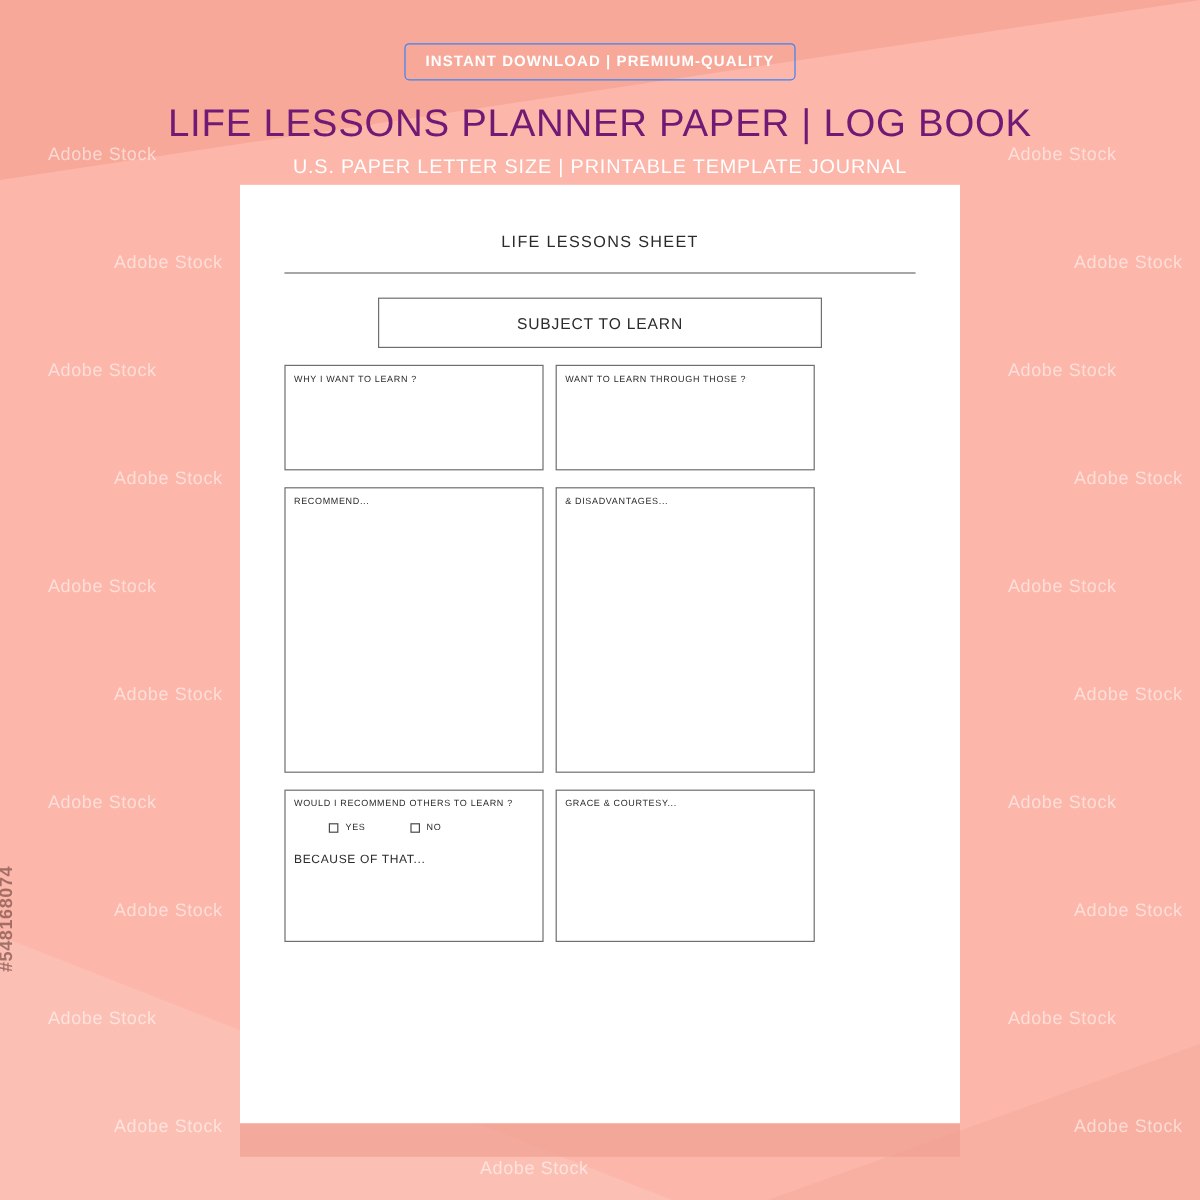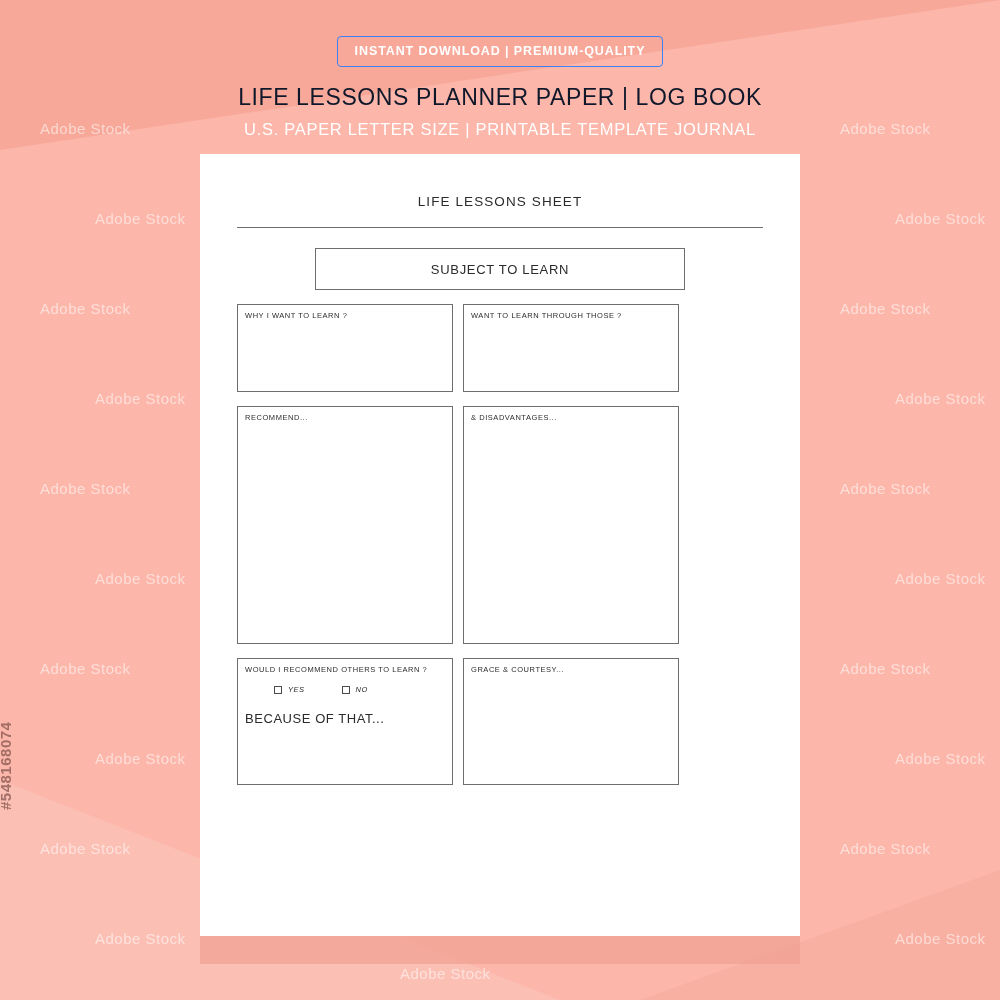--- a/index.html
+++ b/index.html
@@ -65,24 +65,24 @@
     padding: 7px 17px 8px 17px;
     border: 1px solid #3b82f6;
     border-radius: 4px;
     font-size: 12.5px;
     letter-spacing: 0.9px;
     font-weight: bold;
     color: #ffffff;
   }
   .title {
     margin-top: 17px;
-    font-size: 23px;
+    font-size: 32px;
     letter-spacing: 0.6px;
     font-weight: normal;
-    color: #0f172a;
+    color: #701a75;
   }
   .subtitle {
     margin-top: 9px;
     font-size: 16.5px;
     letter-spacing: 0.7px;
     color: #ffffff;
   }
 
   
   .sheet-shadow {
@@ -171,42 +171,41 @@
   .half { width: 216px; }
   .full { width: 526px; }
 
   .checkrow {
     position: absolute;
     left: 36px;
     top: 26px;
     display: flex;
     gap: 37px;
     align-items: flex-start;
-    font-style: italic;
   }
   .checkopt {
     display: flex;
     align-items: center;
     gap: 6px;
     font-size: 7.5px;
     letter-spacing: 0.5px;
     color: #2b2b2b;
   }
   .box {
     width: 8px;
     height: 8px;
     border: 1px solid #4a4a4a;
     box-sizing: border-box;
     display: inline-block;
   }
   .because {
     position: absolute;
     left: 7px;
     top: 52px;
-    font-size: 13px;
+    font-size: 10px;
     letter-spacing: 0.55px;
     color: #2b2b2b;
   }
 
   
   .wm {
     position: absolute;
     color: rgba(255,255,255,0.55);
     font-size: 15px;
     letter-spacing: 0.5px;

